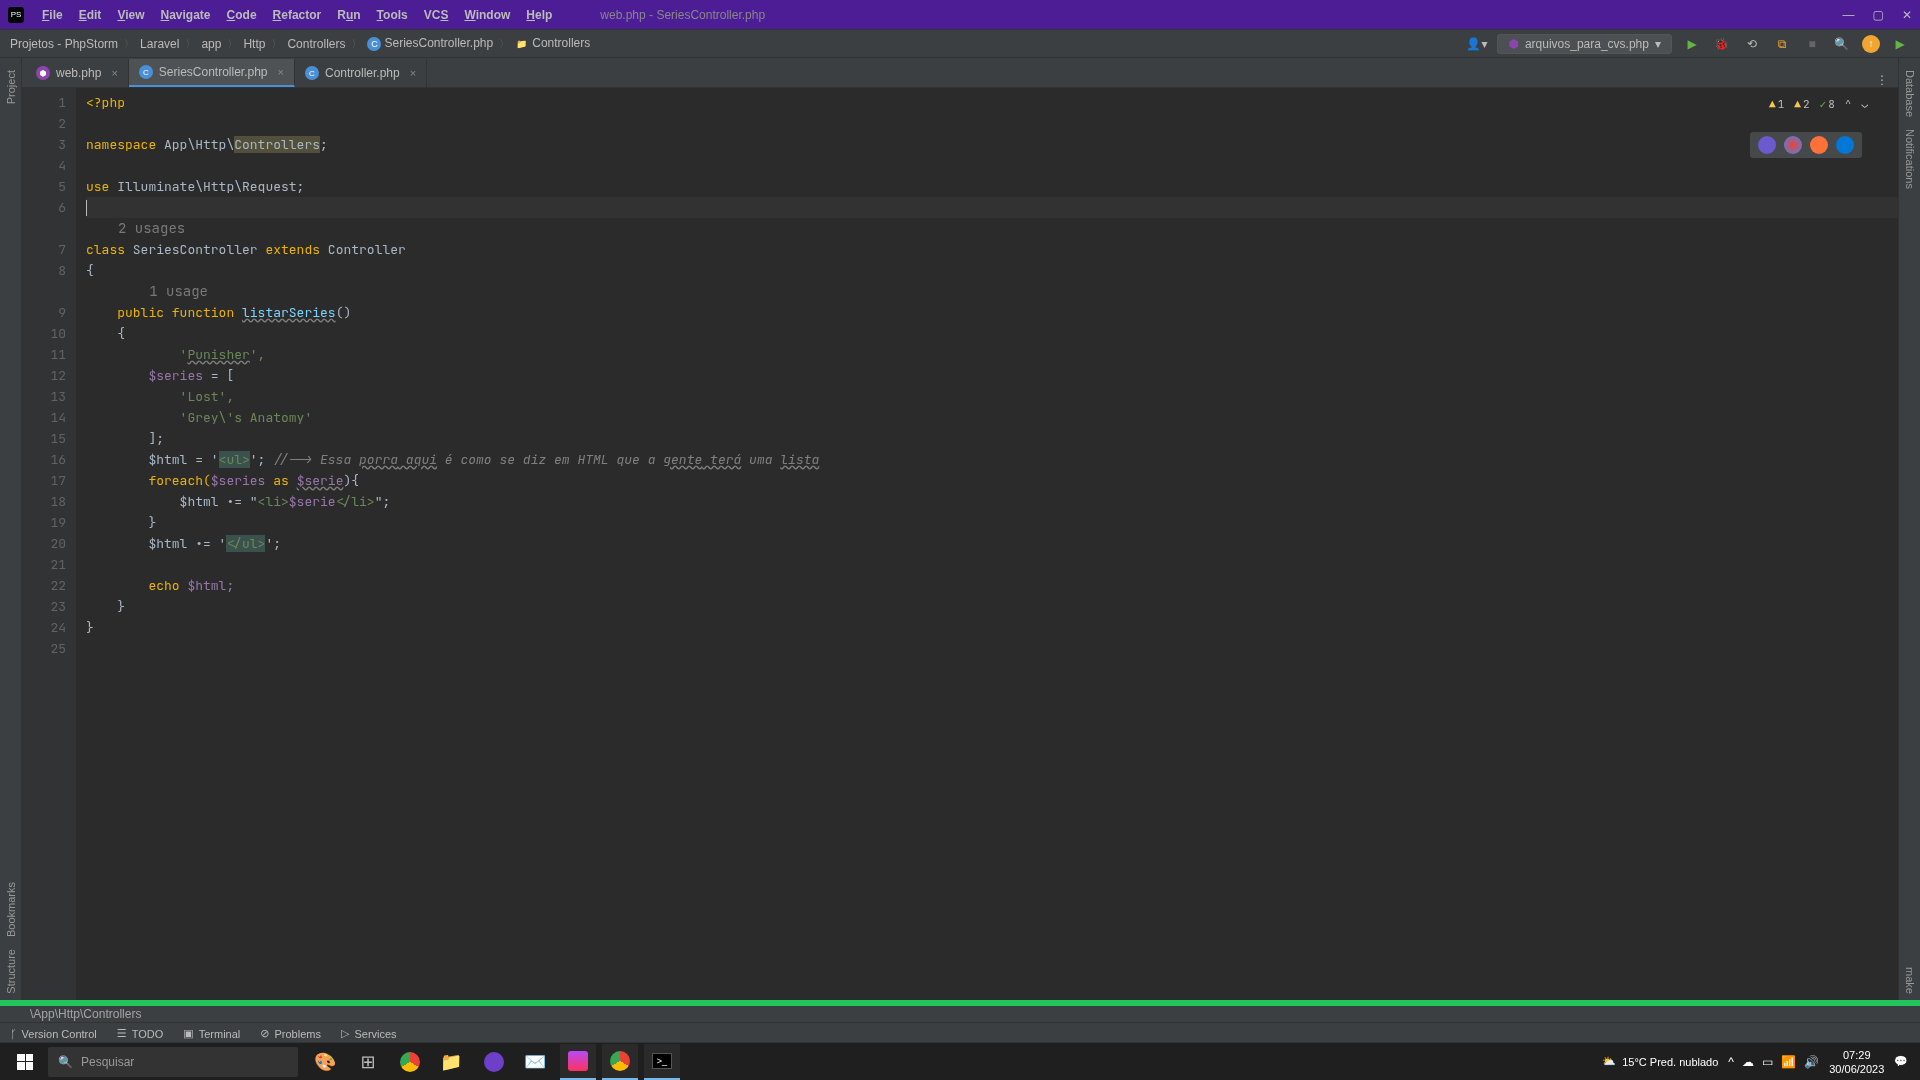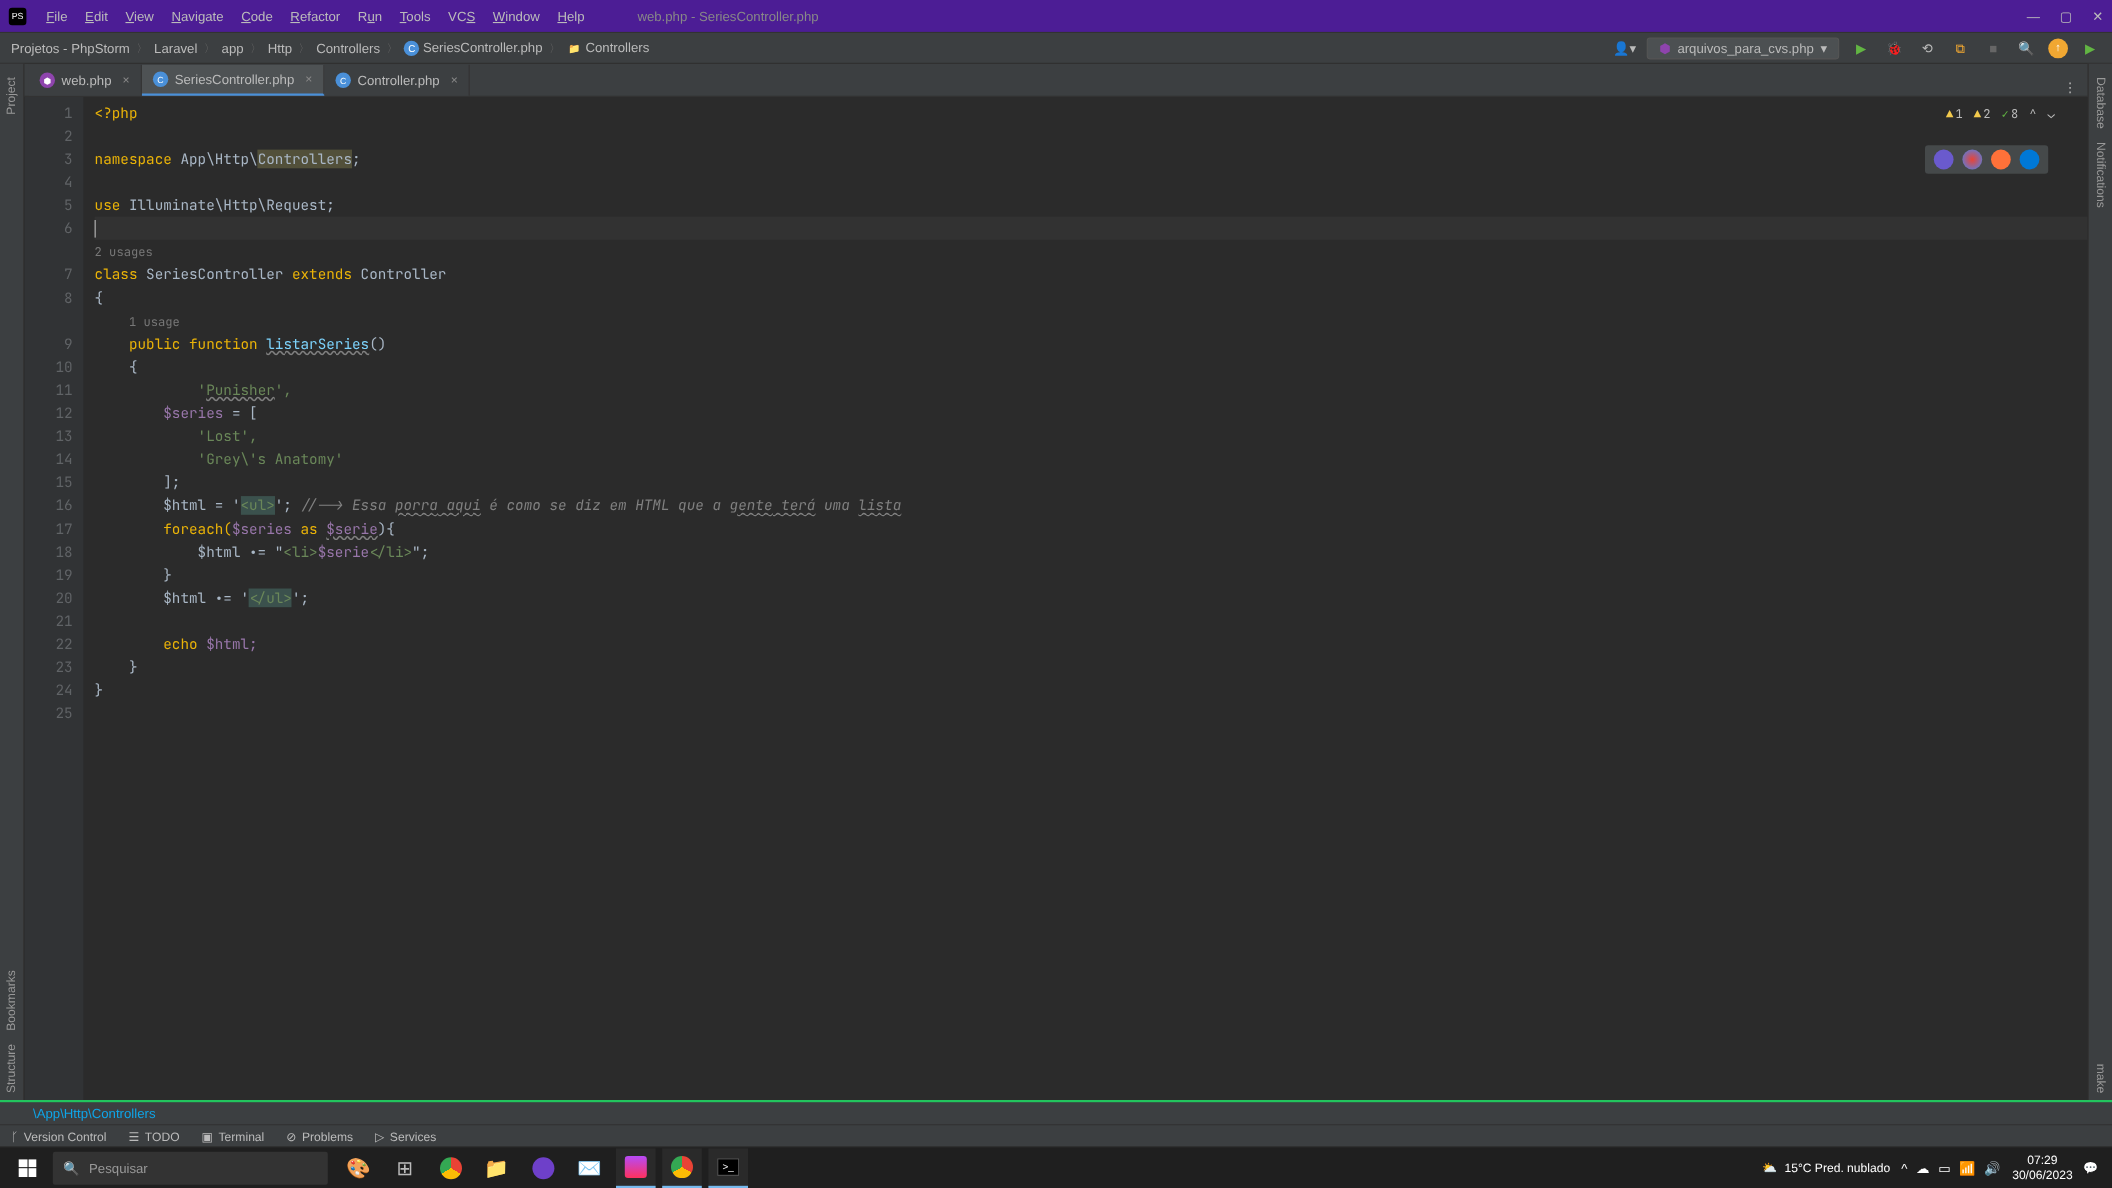--- a/index.html
+++ b/index.html
@@ -1,19 +1,19 @@
 <!DOCTYPE html>
 <html><head>
 <meta charset="utf-8">
 <style>
 * { margin:0; padding:0; box-sizing:border-box; }
 body { font-family:"Segoe UI",Arial,sans-serif; font-size:12px; background:#2b2b2b; color:#bbb; width:1920px; height:1080px; overflow:hidden; position:relative; }
 .titlebar { height:30px; background:#4c1d95; display:flex; align-items:center; padding:0 8px; border-bottom:1px solid #323232; }
 .titlebar .logo { width:16px; height:16px; background:#000; border-radius:3px; margin-right:10px; display:flex; align-items:center; justify-content:center; color:#fff; font-size:8px; }
-.menuitem { padding:0 8px; color:#bbb; cursor:pointer; }
+.menuitem { padding:0 8px; color:#bbb; cursor:pointer;font-weight:bold; }
 .menuitem u { text-decoration:underline; }
 .title-center { flex:1; text-align:left; padding-left:40px; color:#888; }
 .winbtns { display:flex; gap:18px; color:#bbb; }
 .winbtn { cursor:pointer; font-size:12px; }
 .navbar { height:28px; background:#3c3f41; display:flex; align-items:center; padding:0 10px; border-bottom:1px solid #323232; font-size:12px; }
 .crumbs { display:flex; align-items:center; gap:4px;justify-content:flex-end; }
 .crumb { color:#bbb; cursor:pointer; }
 .chev { color:#666; margin:0 2px; font-size:10px; }
 .crumb-icon { width:14px; height:14px; border-radius:50%; background:#62b543; color:#fff; font-size:9px; display:inline-flex; align-items:center; justify-content:center; margin-right:3px; }
 .crumb-icon.blue { background:#4a90d9; }
@@ -43,31 +43,31 @@
 .code { flex:1; padding:4px 0 0 10px; color:#a9b7c6; position:relative; background:#2b2b2b; }
 .code-line { height:21px; white-space:pre; }
 .code-line.current { background:#323232; }
 .kw { color:#eab308; }
 .str { color:#6a8759; }
 .fn { color:#7dd3fc; }
 .com { color:#808080; font-style:italic; }
 .var { color:#9876aa; }
 .cls { color:#a9b7c6; }
 .underline-wavy { text-decoration:underline; text-decoration-style:wavy; text-decoration-color:#808080; }
-.hint { color:#787878; font-size:11px; font-style:normal; }
+.hint { color:#787878; font-size:14px; font-style:normal;margin-left:32px; }
 .caret { display:inline-block; width:1px; height:16px; background:#bbb; vertical-align:middle; animation:blink 1s infinite; }
 @keyframes blink { 50% { opacity:0; } }
 .inspect-bar { position:absolute; top:6px; right:30px; display:flex; gap:10px; align-items:center; font-size:11px; color:#bbb; z-index:5; }
 .insp-item { display:flex; align-items:center; gap:2px; }
 .tri-warn { color:#f2c94c; }
 .tri-check { color:#62b543; }
 .browser-icons { position:absolute; top:44px; right:36px; background:#45494a; padding:4px 8px; border-radius:3px; display:flex; gap:8px; z-index:5; }
 .browser-icons span { width:18px; height:18px; border-radius:50%; display:inline-block; cursor:pointer; }
 .ruler { position:absolute; top:0; bottom:0; left:990px; width:1px; background:#3b3b3b; }
-.namespace-bar { height:22px; background:#3c3f41; border-top:2px solid #22c55e; padding:0 30px; display:flex; align-items:center; color:#0ea5e9; font-size:12px; }
+.namespace-bar { height:22px; background:#3c3f41; border-top:6px solid #22c55e; padding:0 30px; display:flex; align-items:center; color:#a3a3a3; font-size:12px; }
 .bottom-tools { height:22px; background:#3c3f41; border-top:1px solid #323232; display:flex; align-items:center; padding:0 10px; gap:20px; color:#bbb; font-size:11px; }
 .bottom-tool { display:flex; align-items:center; gap:5px; cursor:pointer; }
 .statusbar { height:22px; background:#3c3f41; border-top:1px solid #323232; display:flex; align-items:center; padding:0 10px; color:#999; font-size:11px; gap:14px; }
 .statusbar .sync-msg { flex:1; display:flex; align-items:center; gap:8px; }
 .status-right { display:flex; gap:14px; align-items:center; }
 .taskbar { position:absolute; bottom:0; left:0; right:0; height:38px; background:#1f1f1f; display:flex; align-items:center; padding:0 6px; border-top:1px solid #333; z-index:100; }
 .start-btn { width:38px; height:38px; display:flex; align-items:center; justify-content:center; cursor:pointer; }
 .win-logo { width:16px; height:16px; display:grid; grid-template:1fr 1fr/1fr 1fr; gap:1px; }
 .win-logo span { background:#fff; }
 .search-box { width:250px; height:30px; background:#333; border-radius:2px; display:flex; align-items:center; padding:0 10px; gap:8px; color:#ccc; margin-left:4px; }

